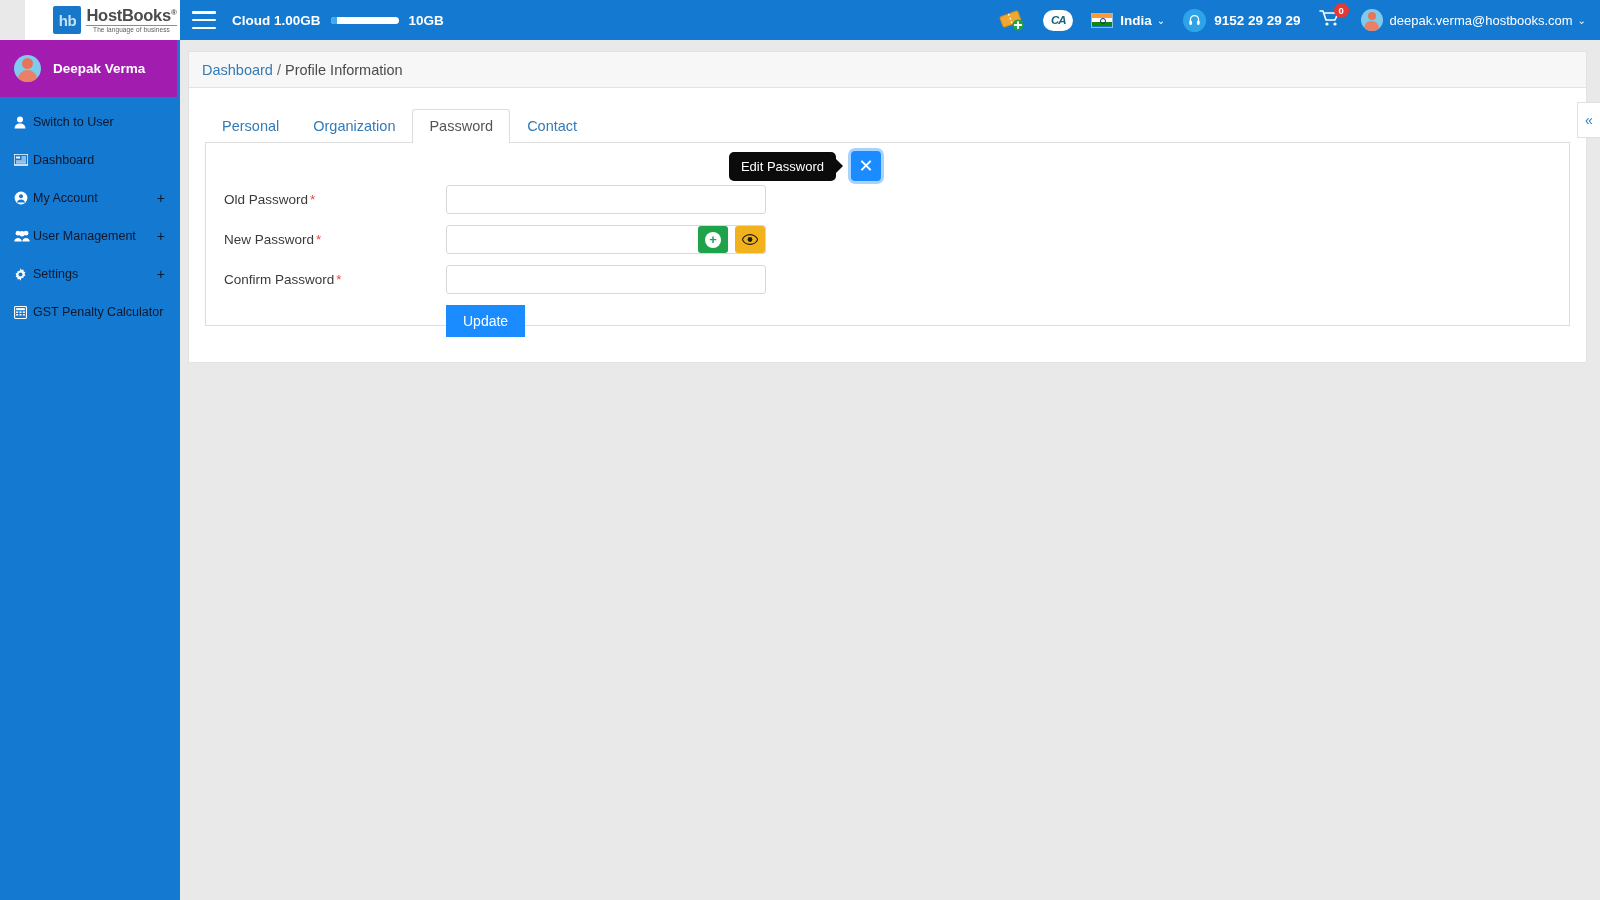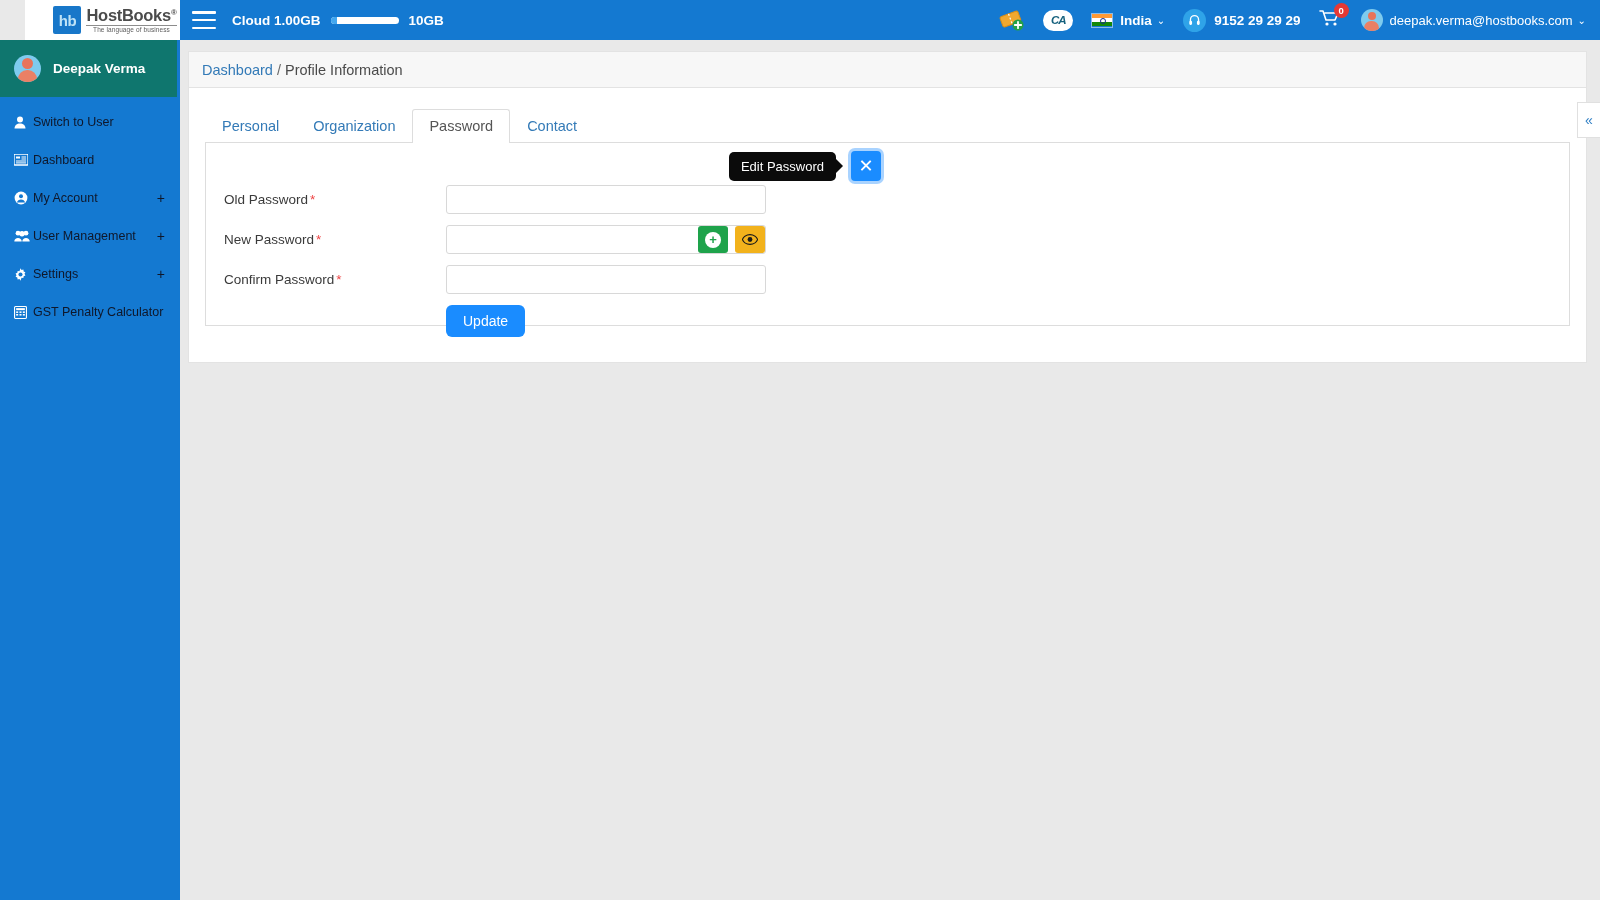--- a/index.html
+++ b/index.html
@@ -109,21 +109,21 @@
     margin-left: -7.5px; border-radius: 7px 7px 0 0; background: #ea8065;
   }
   .tb-email { font-size: 13px; }
 
   
   .sidebar {
     position: absolute; left: 0; top: 40px; width: 177px; bottom: 0;
     background: #1479d1;
   }
   .side-profile {
-    height: 57px; background: #0f766e; display: flex; align-items: center;
+    height: 57px; background: #a21caf; display: flex; align-items: center;
     padding-left: 14px; gap: 12px;
   }
   .side-avatar {
     width: 27px; height: 27px; border-radius: 50%; background: #7ecbee;
     position: relative; overflow: hidden; flex: none;
   }
   .side-avatar::before {
     content: ""; position: absolute; left: 50%; top: 3px; width: 11px; height: 11px;
     margin-left: -5.5px; border-radius: 50%; background: #e8745a;
   }
@@ -220,21 +220,21 @@
   .ibtn.eye { right: 1px; background: #f2b21c; }
   .gen-glyph {
     width: 16px; height: 16px; border-radius: 50%; background: #fff;
     color: #1ea34b; font-size: 13px; font-weight: bold; line-height: 15px;
     text-align: center;
   }
   .eye-glyph { font-size: 13px; color: #222; }
 
   .update-row { display: flex; padding-left: 222px; margin-top: 7px; }
   .update-btn {
-    background: #1a8cff; color: #fff; border: none; border-radius: 6px;
+    background: #1a8cff; color: #fff; border: none; border-radius: 0;
     font-size: 14px; padding: 8px 17px; cursor: pointer;
     font-family: "Liberation Sans", sans-serif;
   }
 
   
   .collapse-handle {
     position: absolute; right: 0; top: 62px; width: 23px; height: 36px;
     background: #fff; border: 1px solid #e0e0e0; border-right: none;
     display: flex; align-items: center; justify-content: center;
     color: #2f7fc4; font-size: 14px; cursor: pointer;

